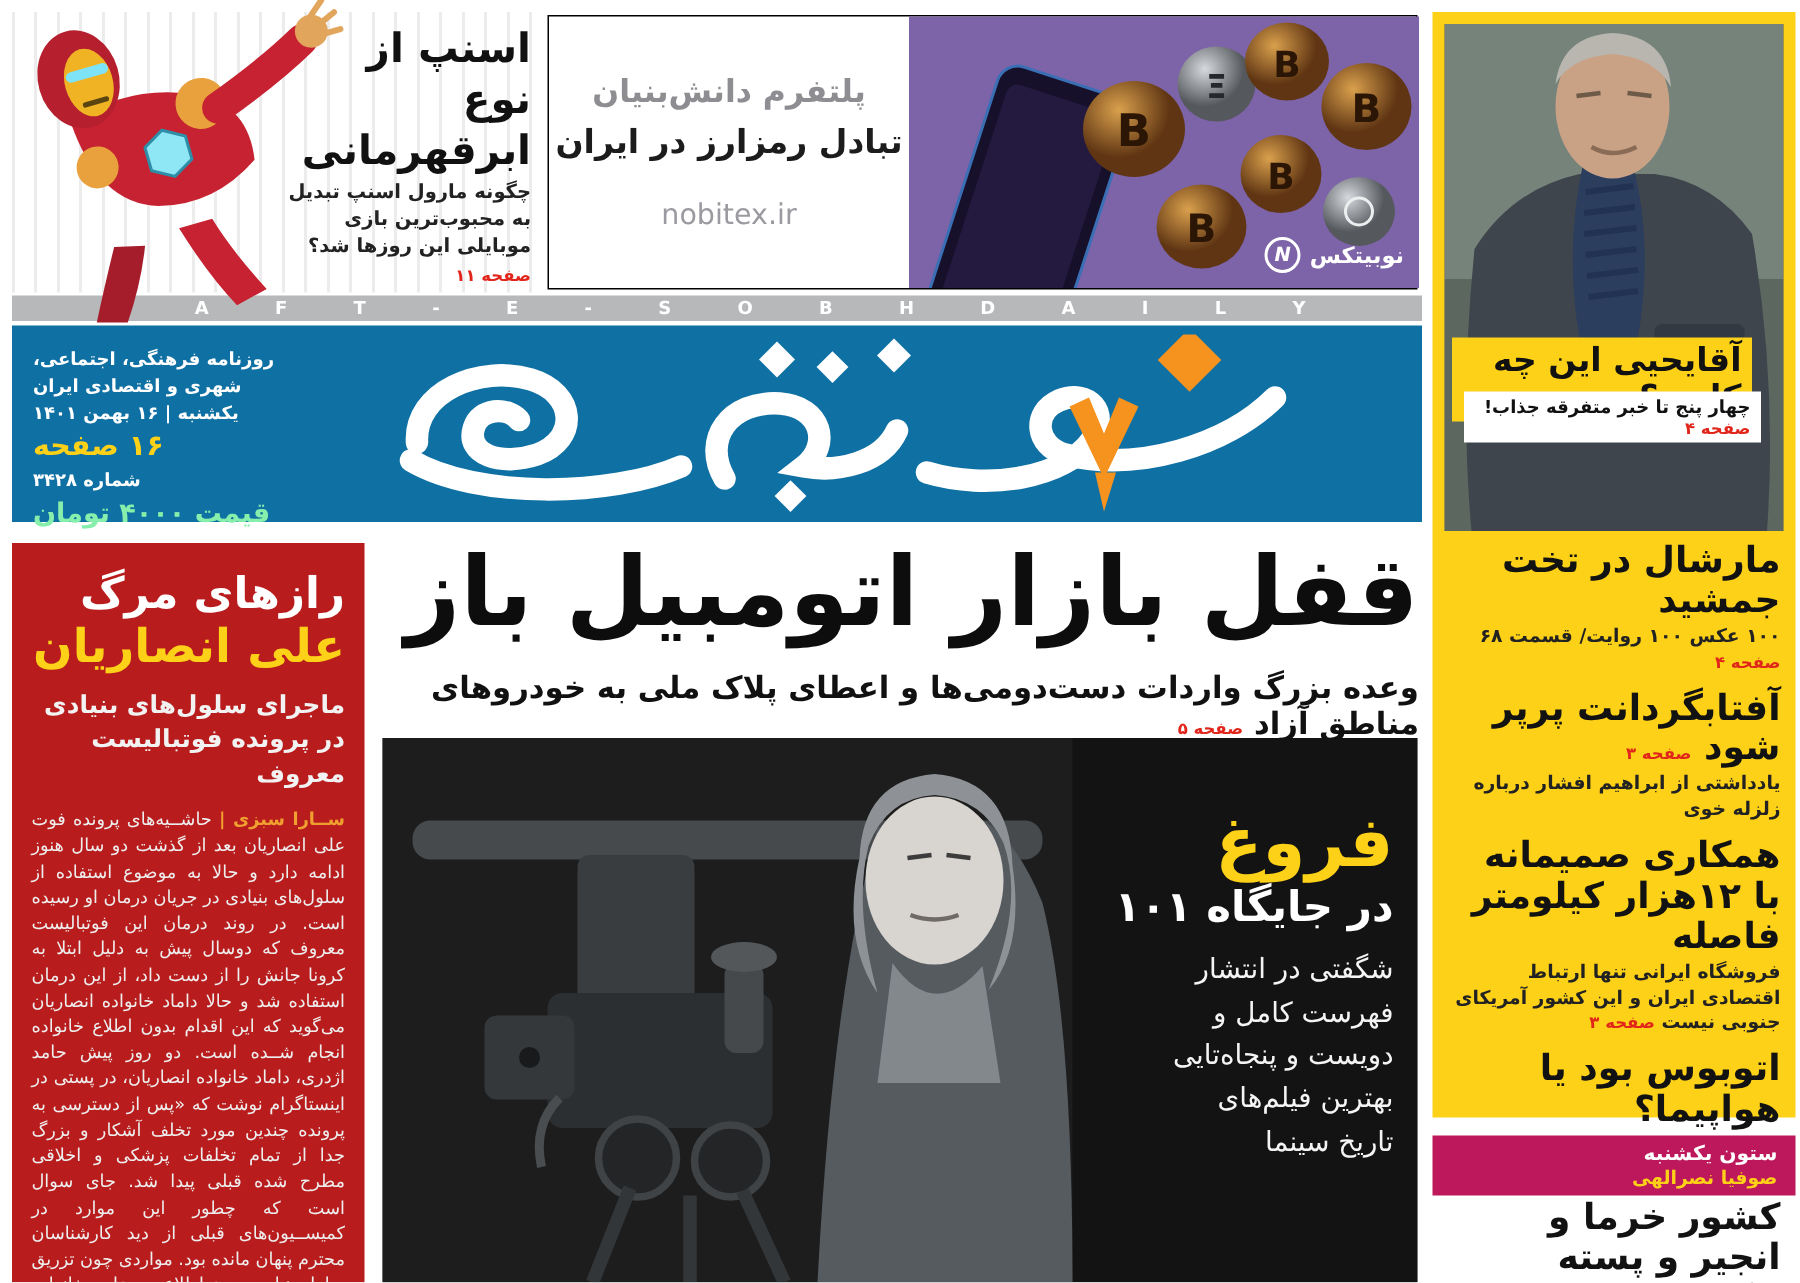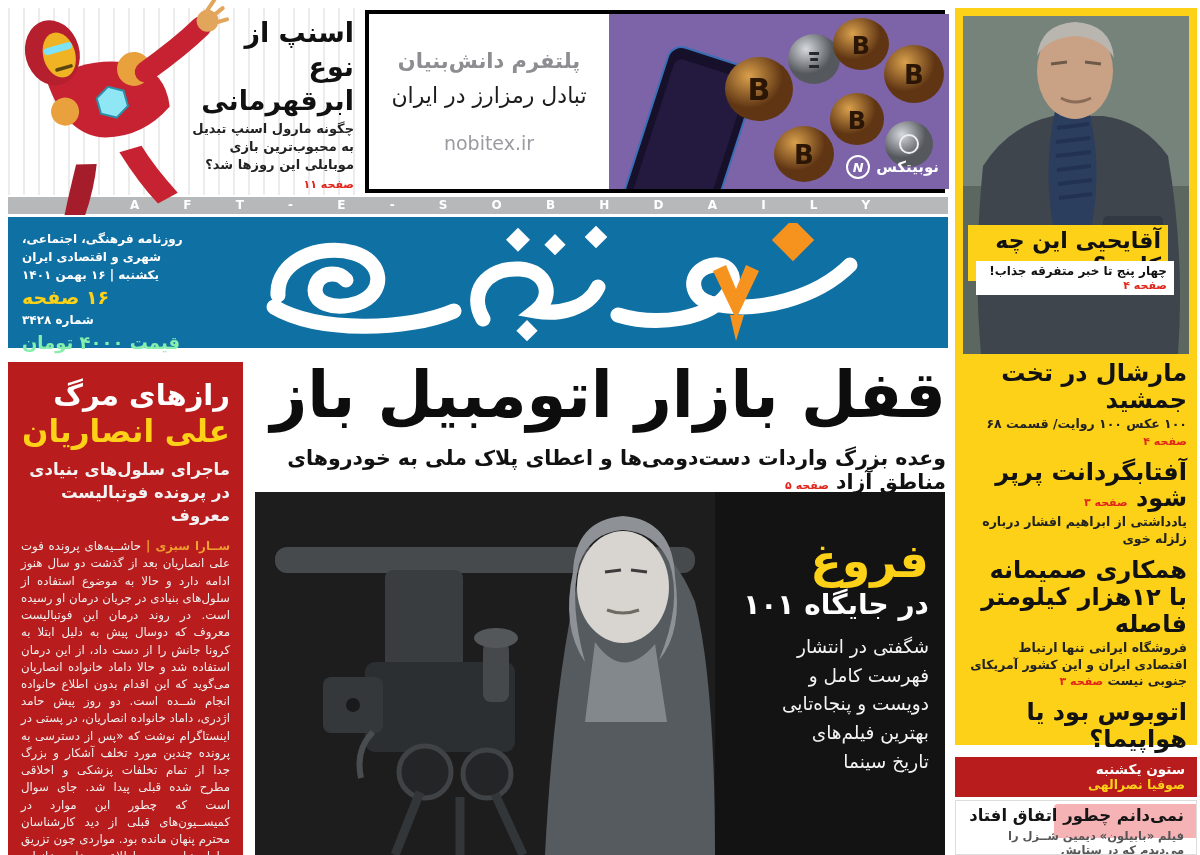--- a/index.html
+++ b/index.html
@@ -20,29 +20,29 @@
   }
   .topleft-sub {
     position:absolute; right:6px; top:112px; width:170px; text-align:right;
     font-size:13px; font-weight:700; color:#222; line-height:1.4;
   }
   .pageref { color:#e1251b; font-weight:700; font-size:11px; }
   .ironman-wrap { position:absolute; left:0; top:0; width:260px; height:215px; z-index:5; }
   
   .ad {
     position:absolute; left:365px; top:10px; width:580px; height:183px;
-    border:4px solid #000000; background:#fff; direction:ltr;
+    border:1px solid #000000; background:#fff; direction:ltr;
   }
   .ad-left {
     position:absolute; left:0; top:0; width:240px; height:100%;
     display:flex; flex-direction:column; align-items:center; justify-content:center; gap:10px;
     direction:rtl; text-align:center;
   }
   .ad-l1 { color:#8d8d92; font-size:21px; font-weight:700; }
-  .ad-l2 { color:#1c1c1c; font-size:22px; font-weight:400; }
+  .ad-l2 { color:#1c1c1c; font-size:22px; font-weight:700; }
   .ad-url { color:#9a9aa0; font-size:19px; margin-top:14px; direction:ltr; }
   .ad-right { position:absolute; left:240px; top:0; width:340px; height:100%; background:#7d63a8; overflow:hidden; }
   .nobitex {
     position:absolute; right:10px; bottom:10px; display:flex; align-items:center; gap:6px;
     color:#fff; font-size:15px; font-weight:700; direction:rtl; z-index:3;
   }
   .nobitex-circle {
     width:24px; height:24px; border:2px solid #fff; border-radius:50%;
     display:flex; align-items:center; justify-content:center;
     font-size:13px; font-weight:900; color:#fff; font-style:italic;
@@ -71,21 +71,21 @@
   }
   .coach-subcaption {
     position:absolute; left:13px; top:245px; width:198px; background:#fff;
     padding:3px 7px; text-align:right; font-size:12px; font-weight:900; color:#111; z-index:3;
   }
   .sidebar { position:absolute; left:0; top:352px; width:242px; padding:0 10px; }
   .sb-item { margin-bottom:9px; text-align:right; }
   .sb-title { font-size:24px; font-weight:900; color:#121212; line-height:1.12; }
   .sb-sub { font-size:12.5px; font-weight:700; color:#222; line-height:1.35; margin-top:2px; }
   
-  .colband { position:absolute; left:955px; top:757px; width:242px; height:40px; background:#b91c1c; padding:4px 12px; text-align:right; }
+  .colband { position:absolute; left:955px; top:757px; width:242px; height:40px; background:#be185d; padding:4px 12px; text-align:right; }
   .colband-kicker { color:#fff; font-size:13.5px; font-weight:900; line-height:1.2; }
   .colband-author { color:#fdd118; font-size:12.5px; font-weight:900; line-height:1.3; }
   .colbox {
     position:absolute; left:955px; top:800px; width:242px; height:55px;
     background:#fff; border:1px solid #dcdcdc; padding:5px 12px; text-align:right; overflow:hidden;
   }
   .colbox-watermark {
     position:absolute; left:98px; top:3px; width:150px; height:34px;
     background:#f5b3b6; z-index:0; border-radius:4px;
   }
@@ -281,25 +281,20 @@
         </div>
       </div>
 
     </div>
   </div>
 
   <div class="colband">
     <div class="colband-kicker">ستون یکشنبه</div>
     <div class="colband-author">صوفیا نصرالهی</div>
   </div>
-  <div class="colbox">
-    <div class="colbox-watermark"></div>
-    <div class="colbox-title">نمی‌دانم چطور اتفاق افتاد</div>
-    <div class="colbox-body">فیلم «بابیلون» دیمین شــزل را می‌دیدم که در ستایش</div>
-  </div>
 
   <div class="blackbox">
     <div class="bb-kicker">رازهای مرگ</div>
     <div class="bb-title">علی انصاریان</div>
     <div class="bb-deck">ماجرای سلول‌های بنیادی در پرونده فوتبالیست معروف</div>
     <div class="bb-body">
       <span class="bb-byline">ســارا سبزی |</span>
       <span>حاشــیه‌های پرونده فوت علی انصاریان بعد از گذشت دو سال هنوز ادامه دارد و حالا به موضوع استفاده از سلول‌های بنیادی در جریان درمان او رسیده است. در روند درمان این فوتبالیست معروف که دوسال پیش به دلیل ابتلا به کرونا جانش را از دست داد، از این درمان استفاده شد و حالا داماد خانواده انصاریان می‌گوید که این اقدام بدون اطلاع خانواده انجام شــده است. دو روز پیش حامد اژدری، داماد خانواده انصاریان، در پستی در اینستاگرام نوشت که «پس از دسترسی به پرونده چندین مورد تخلف آشکار و بزرگ جدا از تمام تخلفات پزشکی و اخلاقی مطرح شده قبلی پیدا شد. جای سوال است که چطور این موارد در کمیســیون‌های قبلی از دید کارشناسان محترم پنهان مانده بود. مواردی چون تزریق سلول بنیادی بدون اطلاع و رضایت خانواده و حتی جعل امضا و اثر انگشت که در مراجع قضایی اثبات شده.» طرح استفاده از ســلول‌های بنیادی برای درمان کرونا از سال ۹۸ مطرح شد و بعد از مطالعات بالینی، در درمان زجر تنفســی حاد ناشی از این بیماری استفاده شد</span>
     </div>
   </div>

